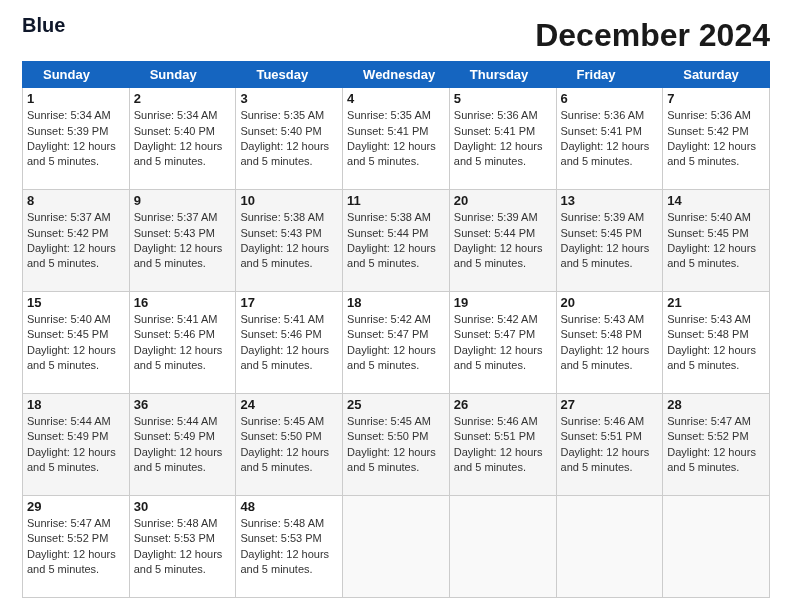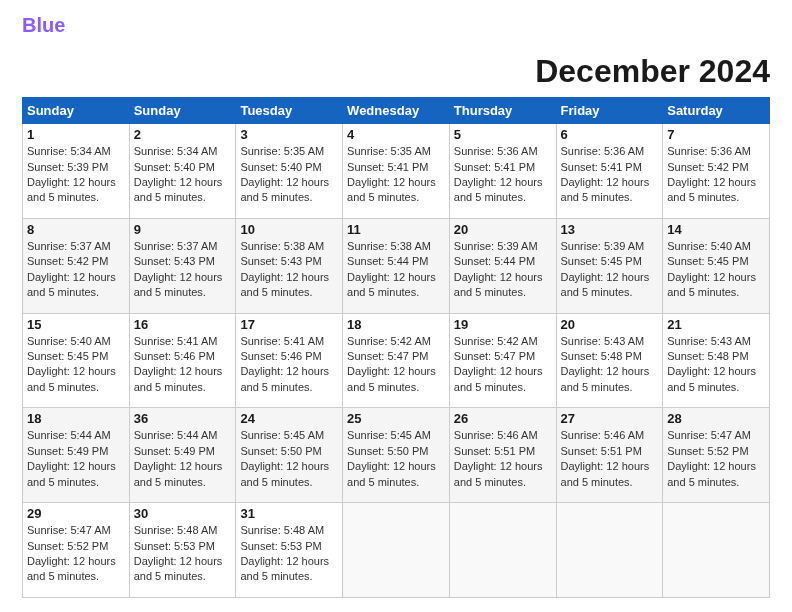--- a/index.html
+++ b/index.html
@@ -23,21 +23,20 @@
       align-items: flex-start;
       margin-bottom: 8px;
     }
     .logo {
       display: flex;
       flex-direction: column;
       align-items: flex-start;
     }
     .title-section {
       text-align: left;
-      margin-top: 36px;
     }
     .month-title {
       font-size: 32px;
       font-weight: bold;
       color: #1a1a1a;
       line-height: 1.1;
     }
     .location {
       font-size: 15px;
       color: #444;
@@ -47,21 +46,21 @@
       flex: 1;
       border-collapse: collapse;
       width: 100%;
       table-layout: fixed;
     }
     .calendar th {
       background: #1565C0;
       color: #fff;
       font-size: 13px;
       font-weight: bold;
-      padding: 5px 4px;
+      padding: 5px 20px;
       text-align: left;
       border: 1px solid #1565C0;
     }
     .calendar td {
       border: 1px solid #ccc;
       vertical-align: top;
       padding: 3px 4px;
       font-size: 9.5px;
       color: #333;
       height: 88px;
@@ -101,21 +100,21 @@
       position: relative;
       top: -2px;
     }
   </style>
 </head>
 <body>
 
 <div class="page">
   <div class="top-section">
     <div class="logo">
-      <span style="font-size:20px;font-weight:bold;color:#8b5cf6;margin-top:-4px;">Blue</span>
+      <span style="font-size:20px;font-weight:bold;color:#0f172a;margin-top:-4px;">Blue</span>
     </div>
     <div class="title-section">
       <div class="month-title">December 2024</div>
     </div>
   </div>
 
   <table class="calendar">
     <thead>
       <tr>
         <th>Sunday</th>
@@ -341,21 +340,21 @@
 and 5 minutes.</div>
           </td>
           <td>
             <span class="day-num">30</span>
             <div class="day-info" style="white-space: pre-line;">Sunrise: 5:48 AM
 Sunset: 5:53 PM
 Daylight: 12 hours
 and 5 minutes.</div>
           </td>
           <td>
-            <span class="day-num">31</span>
+            <span class="day-num">48</span>
             <div class="day-info" style="white-space: pre-line;">Sunrise: 5:48 AM
 Sunset: 5:53 PM
 Daylight: 12 hours
 and 5 minutes.</div>
           </td>
           <td class="empty-cell"></td>
           <td class="empty-cell"></td>
           <td class="empty-cell"></td>
           <td class="empty-cell"></td>
         </tr>

